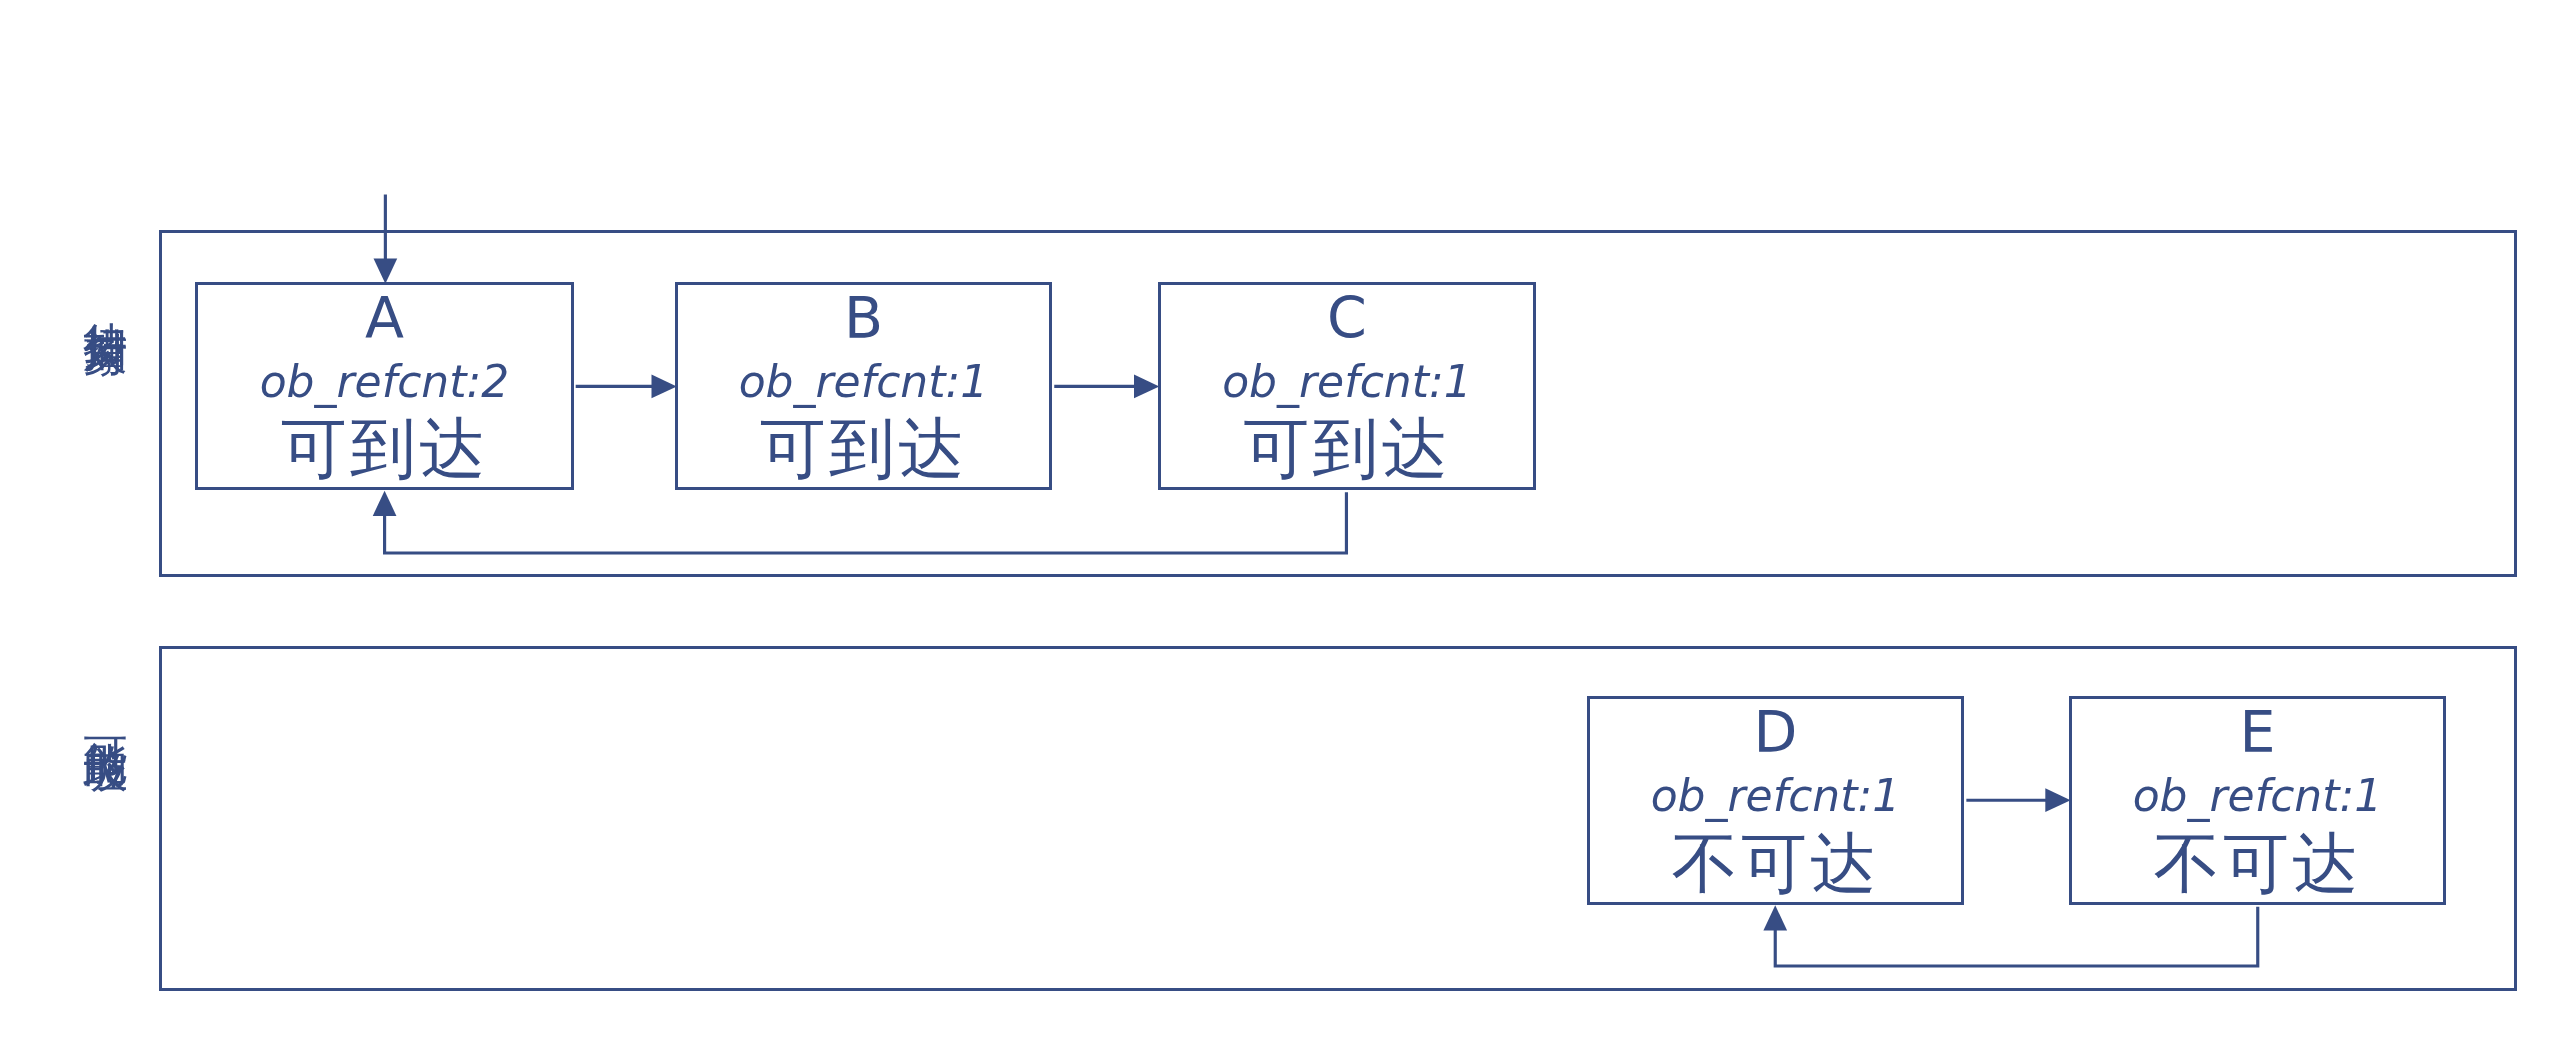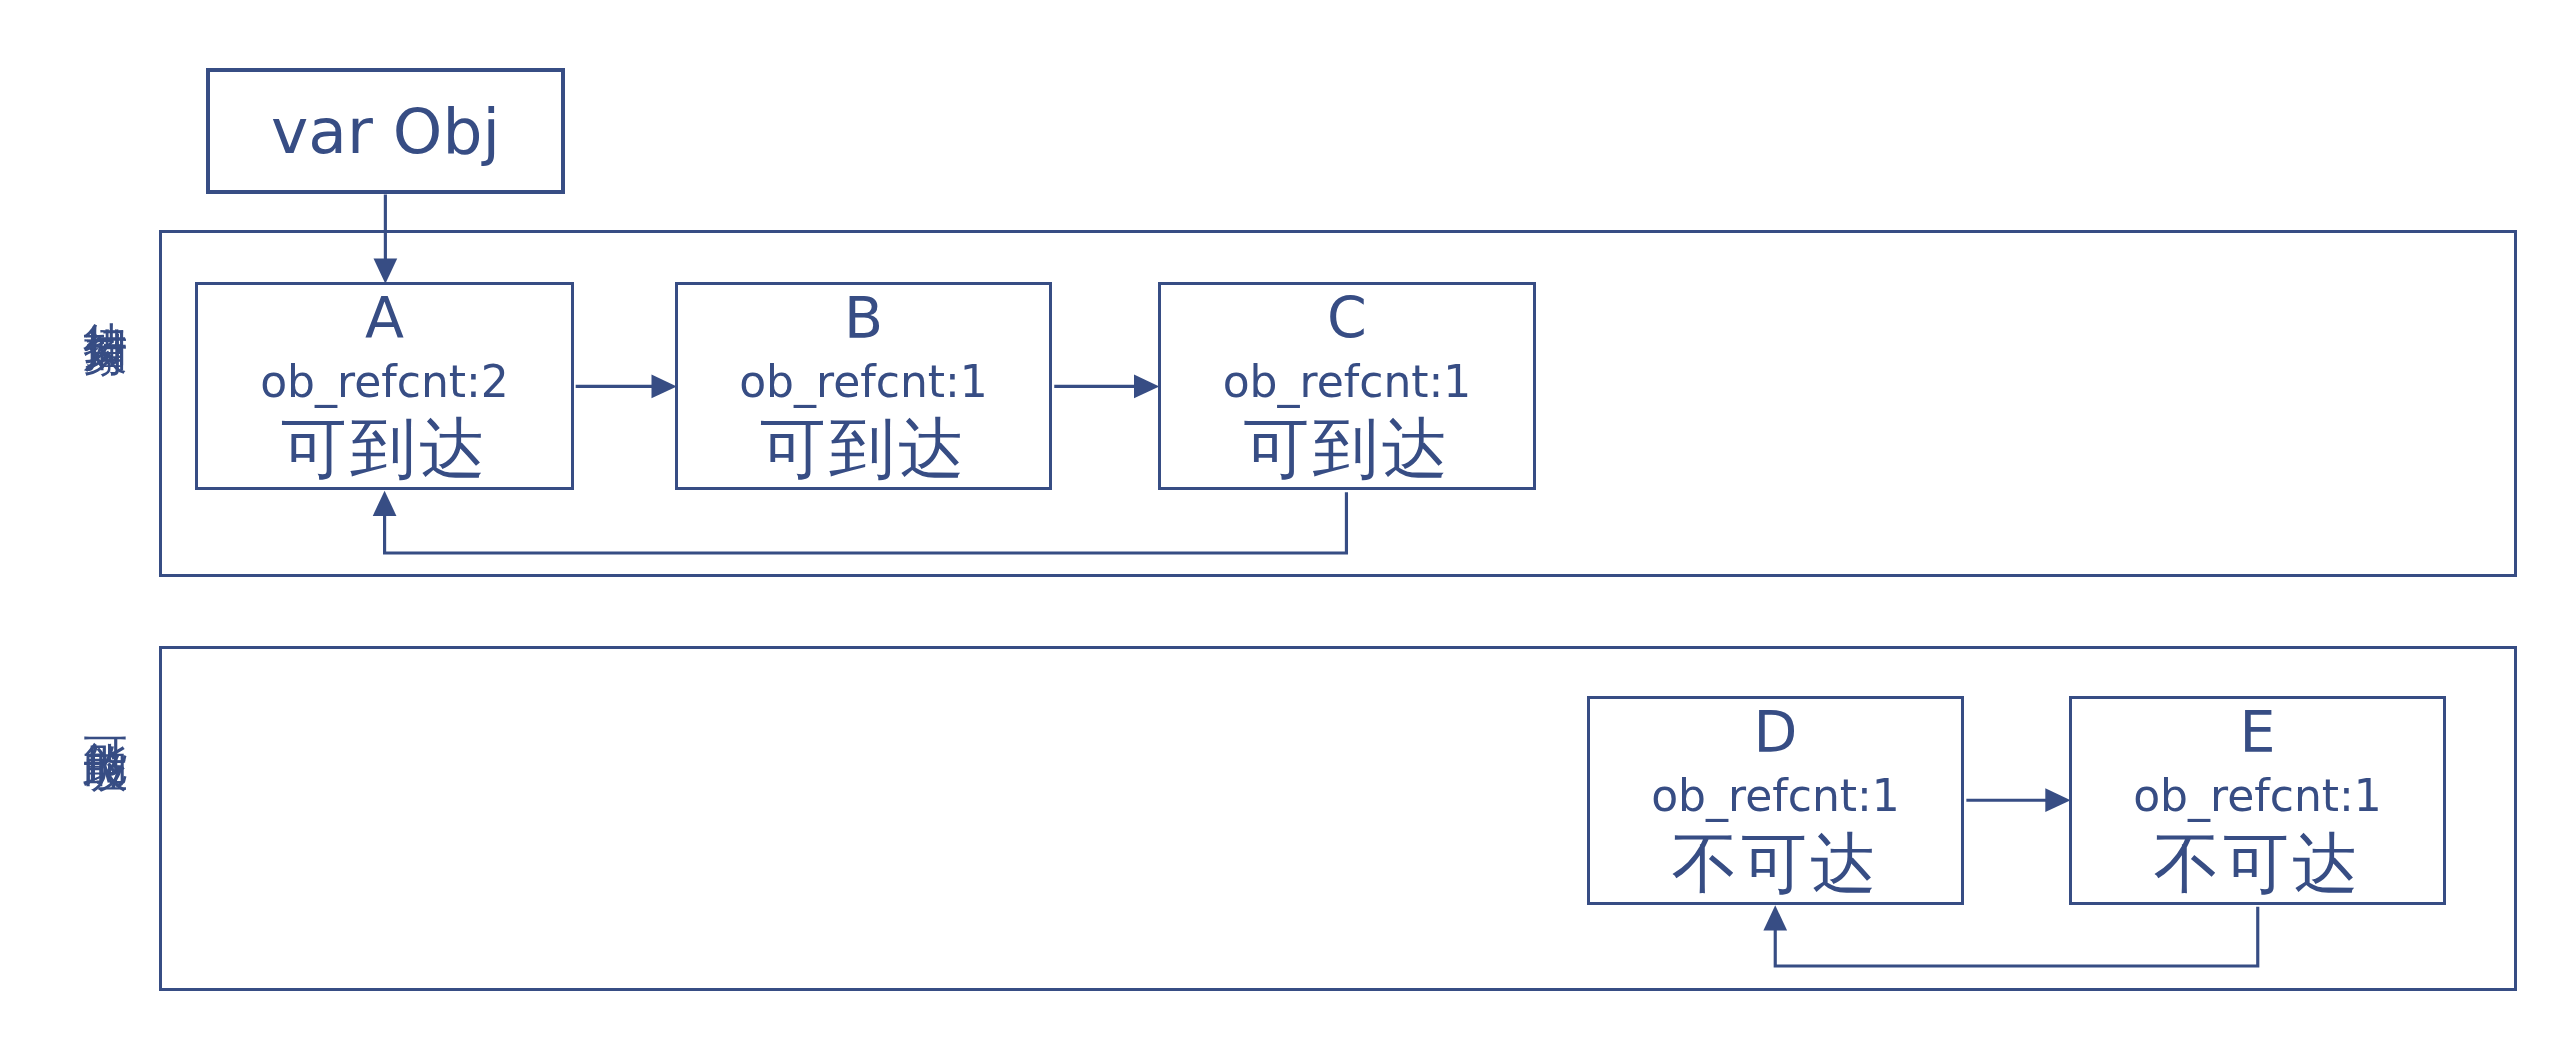--- a/index.html
+++ b/index.html
@@ -67,21 +67,21 @@
     display:flex;
     flex-direction:column;
     align-items:center;
     justify-content:center;
     gap:12.6px;
     text-align:center;
     z-index:2;
     line-height:1;
   }
   .node .node-title{ font-size:57px; }
-  .node .node-refcnt{ font-size:44px; }
+  .node .node-refcnt{ font-size:44px;font-style:italic; }
   .node .node-status{ font-size:66px; letter-spacing:3.2px; }
   .node-a{ left:195px; top:282px; width:379px; height:208px; }
   .node-b{ left:675px; top:282px; width:377px; height:208px; }
   .node-c{ left:1158px; top:282px; width:378px; height:208px; }
   .node-d{ left:1587px; top:696px; width:377px; height:209px; }
   .node-e{ left:2069px; top:696px; width:377px; height:209px; }
   .var-obj{
     position:absolute;
     left:206px; top:68px;
     width:359px; height:126px;
@@ -100,23 +100,20 @@
 <body>
 
 <div class="canvas">
 
   <div class="group group-top"></div>
   <div class="group group-bottom"></div>
 
   <div class="vlabel vlabel-scan">待扫描对象</div>
   <div class="vlabel vlabel-garbage">可能的垃圾</div>
 
-  <div class="var-obj">
-    <span>var Obj</span>
-  </div>
 
   <div class="node node-a">
     <span class="node-title">A</span>
     <span class="node-refcnt">ob_refcnt:2</span>
     <span class="node-status">可到达</span>
   </div>
 
   <div class="node node-b">
     <span class="node-title">B</span>
     <span class="node-refcnt">ob_refcnt:1</span>

